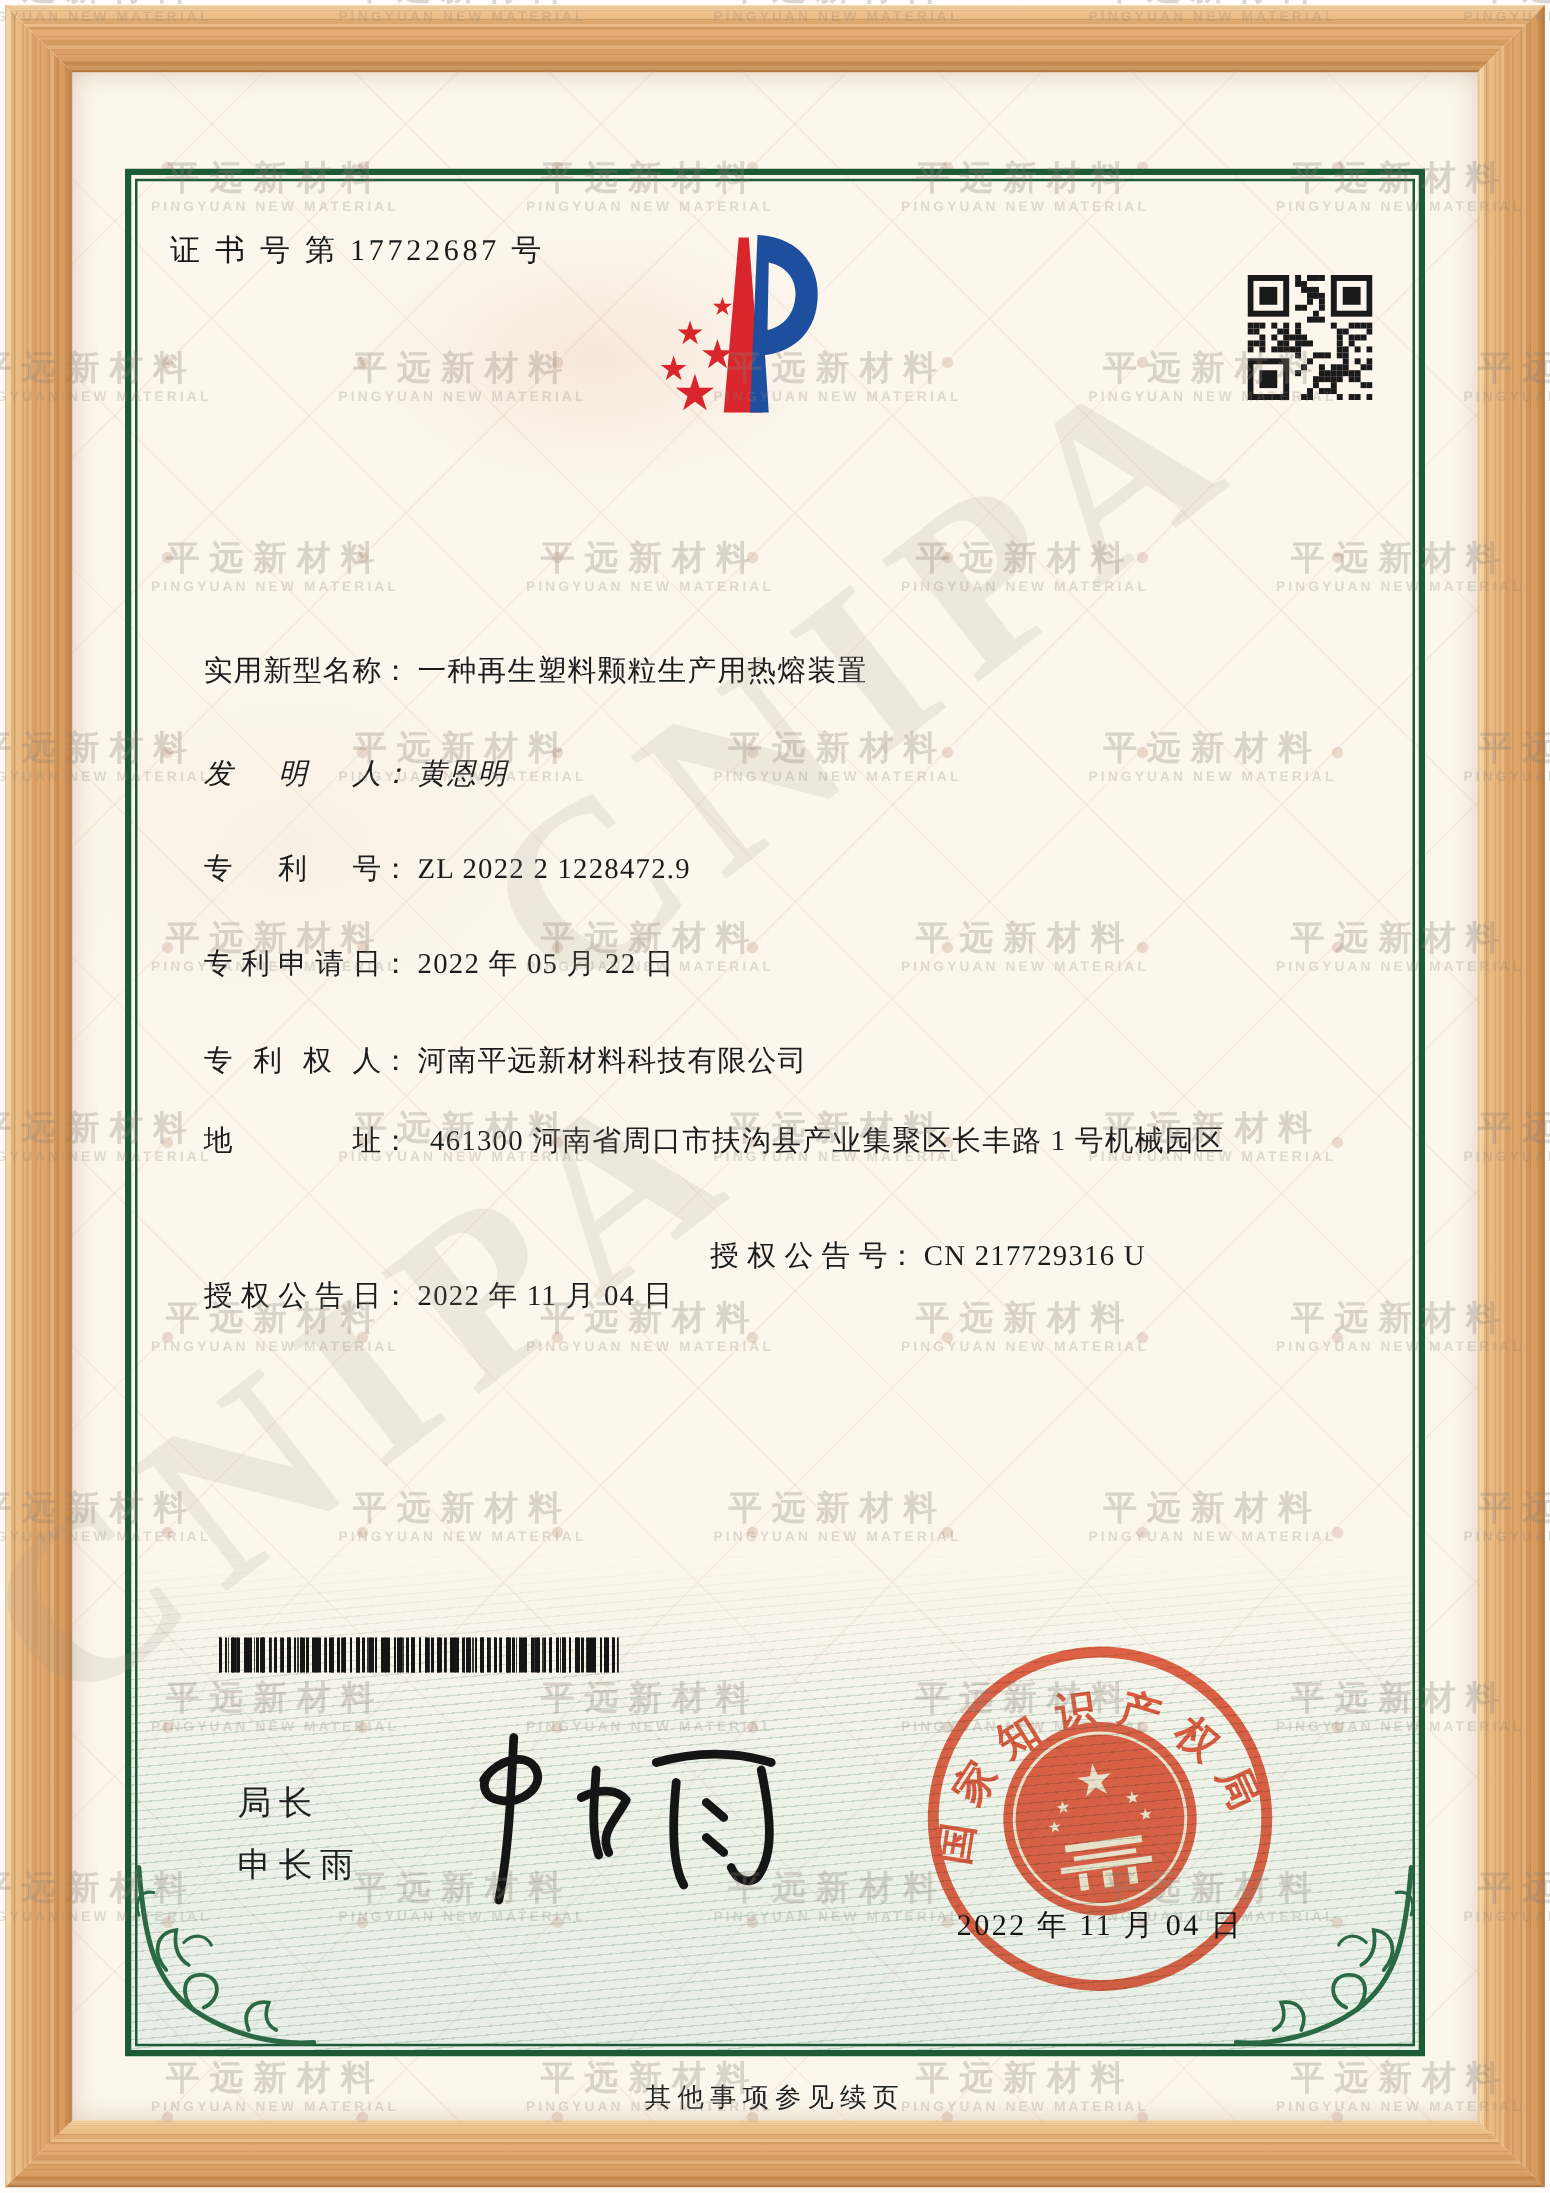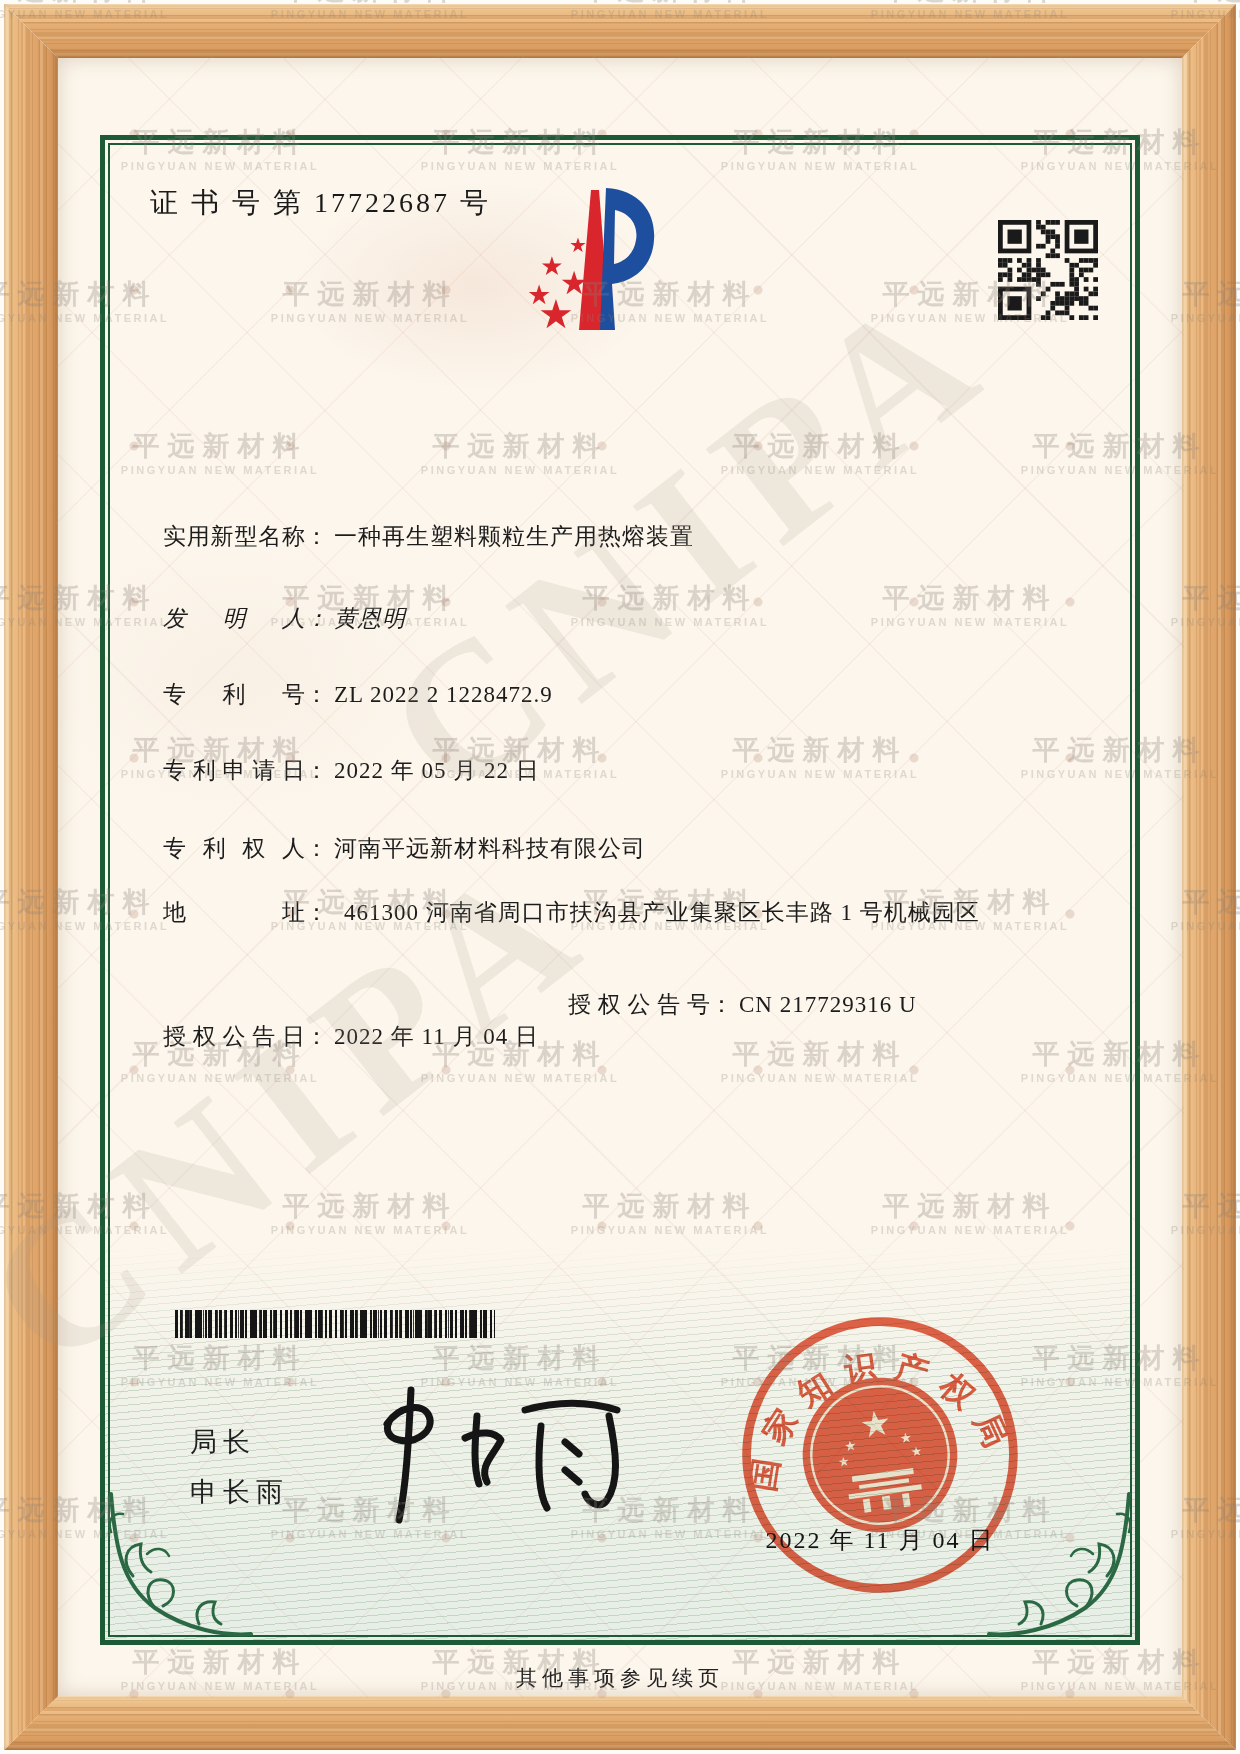--- a/index.html
+++ b/index.html
@@ -60,22 +60,22 @@
 
   
   .border-outer {
     position:absolute; left:100px; top:135px; width:1040px; height:1510px; z-index:2;
     border:5px solid #1d5a36;
   }
   .border-inner { position:absolute; inset:3px; border:2px solid #1d5a36; }
 
   .flourish { position:absolute; z-index:2; width:150px; height:150px; }
   .cert-number {
-    position:absolute; left:150px; top:184px; z-index:3;
-    font-size:28px; letter-spacing:3px; color:#1a1a1a;
+    position:absolute; left:136px; top:184px; z-index:3;
+    font-size:24px; letter-spacing:3px; color:#1a1a1a;
   }
   .qr { position:absolute; left:998px; top:220px; width:100px; height:100px; z-index:3; }
   .logo { position:absolute; left:460px; top:178px; width:200px; height:170px; z-index:3; }
   .title {
     position:absolute; left:80px; top:362px; width:980px; z-index:3; text-align:center;
     font-size:48px; font-weight:700; letter-spacing:9px; color:#101010;
   }
 
   .frow { position:absolute; left:163px; z-index:3; display:flex; align-items:flex-start;
           font-size:23px; line-height:1.62; color:#1c1c1c; }

